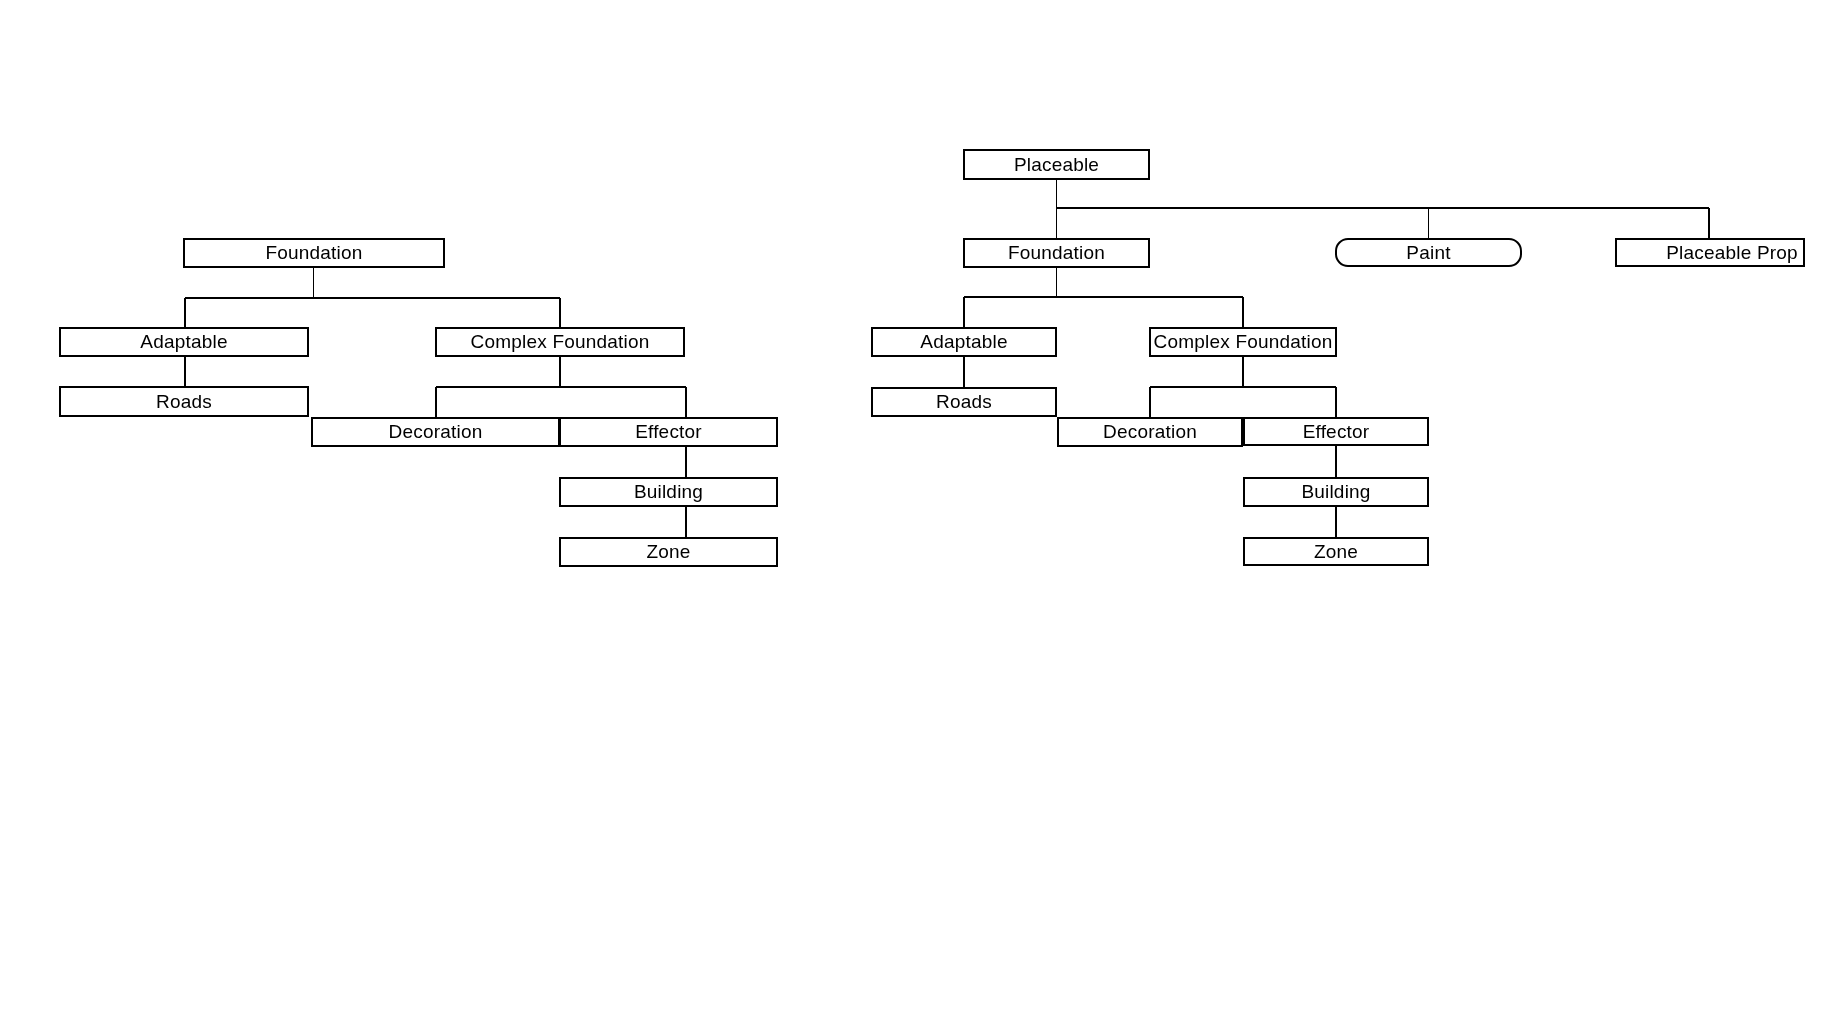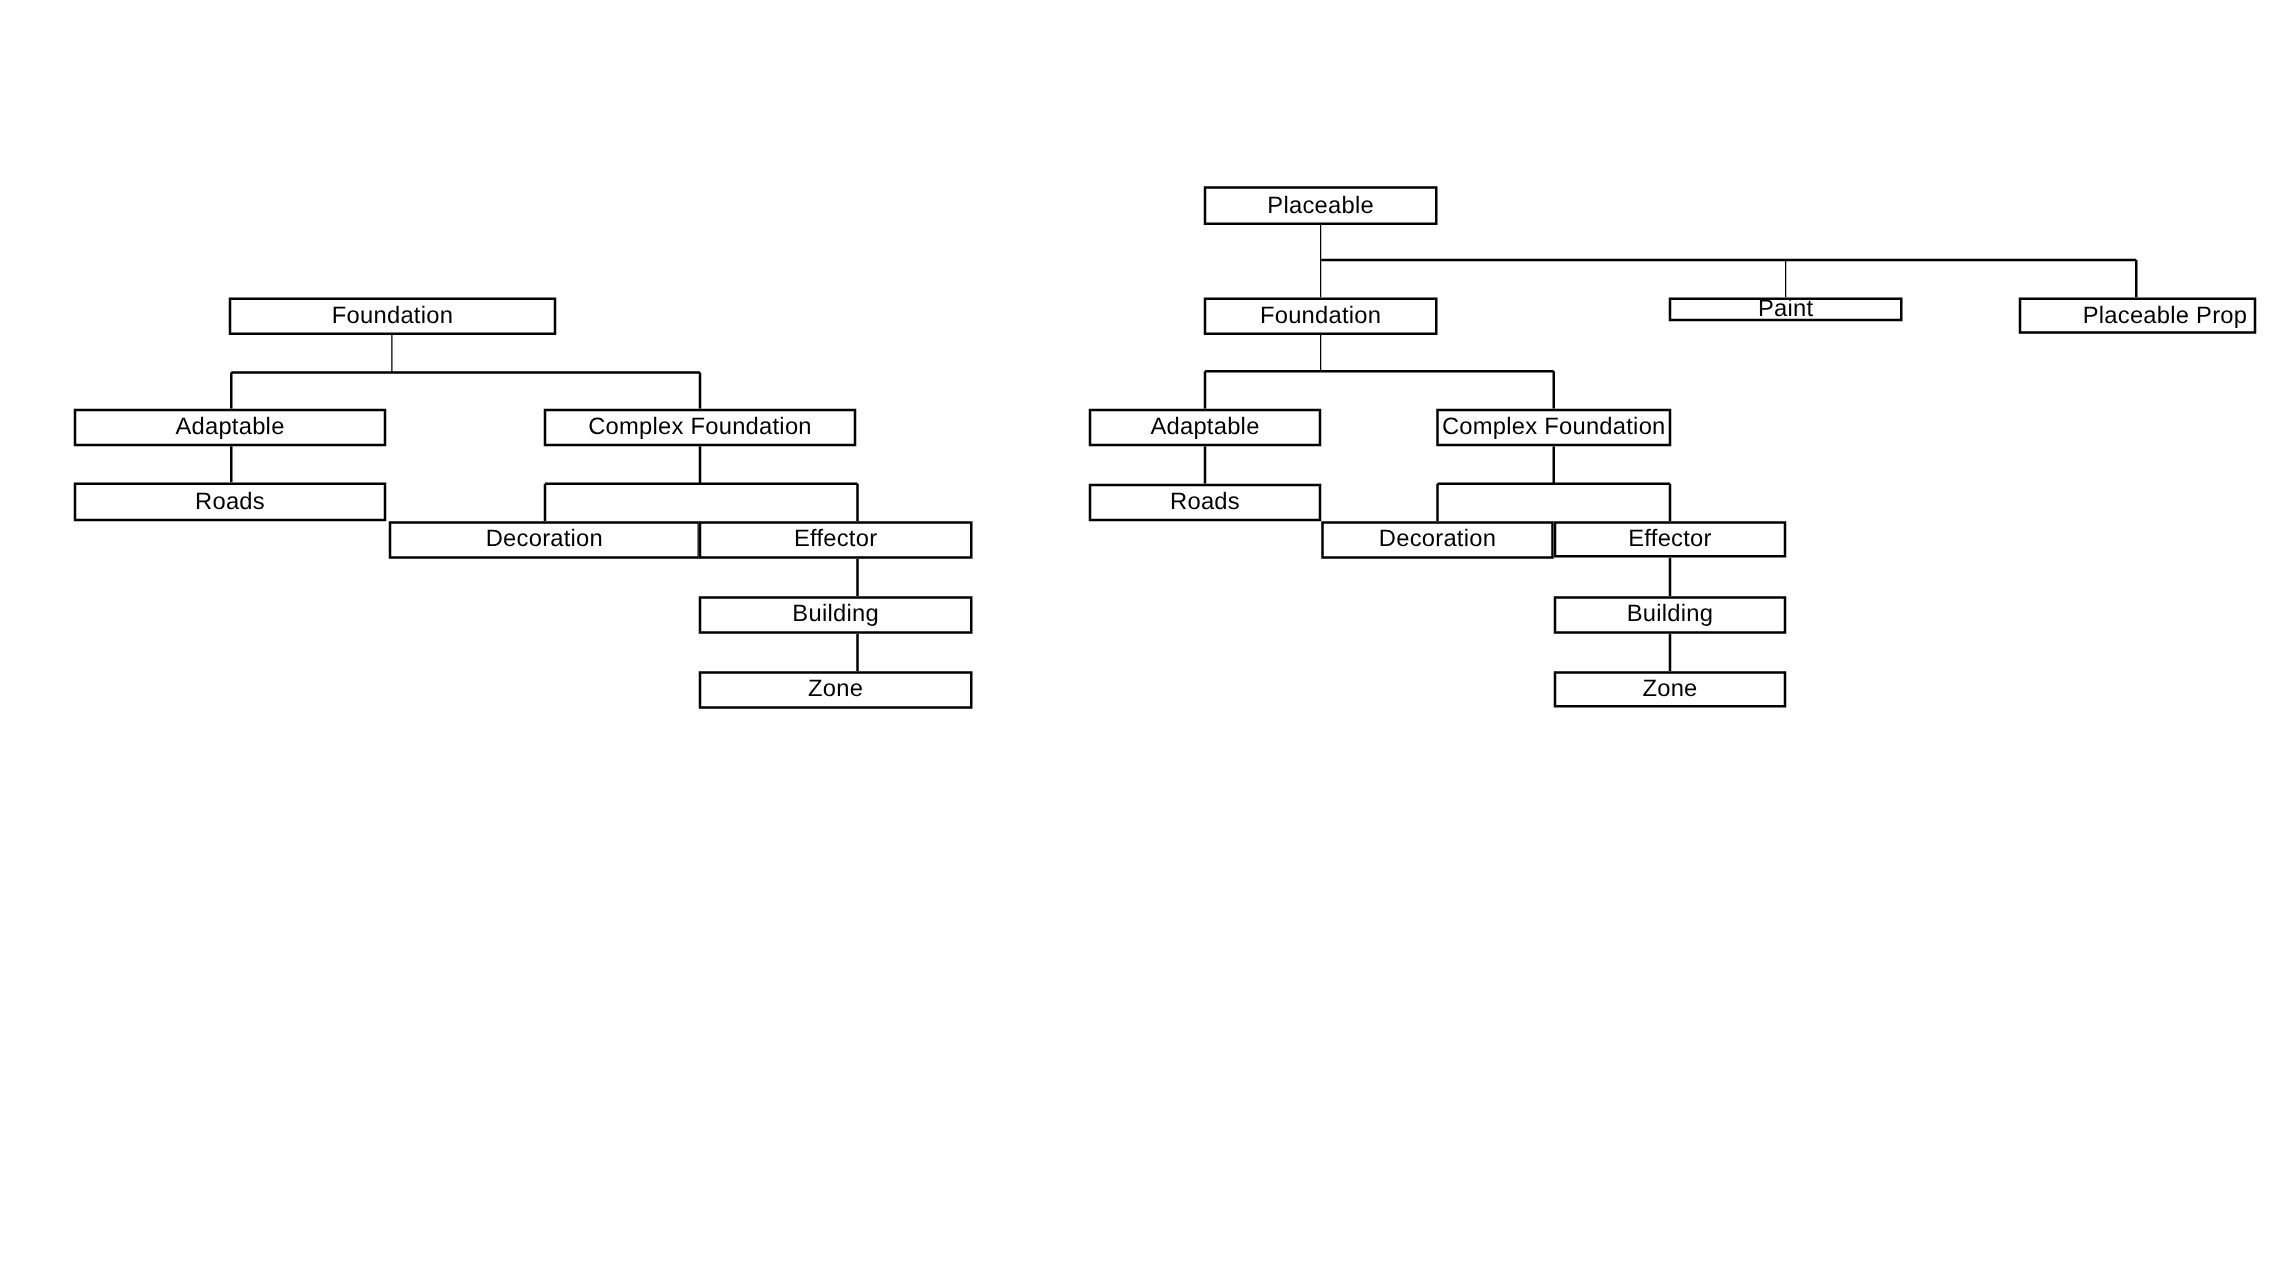--- a/index.html
+++ b/index.html
@@ -73,21 +73,21 @@
     <div class="line vline" style="left:963.25px; top:357px; height:30px;"></div>
     <div class="line vline" style="left:1242.25px; top:357px; height:30px;"></div>
     <div class="line hline" style="left:1150px; top:386.25px; width:186px;"></div>
     <div class="line vline" style="left:1149.25px; top:387px; height:30px;"></div>
     <div class="line vline" style="left:1335.25px; top:387px; height:30px;"></div>
     <div class="line vline" style="left:1335.25px; top:446px; height:31px;"></div>
     <div class="line vline" style="left:1335.25px; top:507px; height:30px;"></div>
 
     <div class="node" style="left:963px; top:149px; width:187px; height:31px;">Placeable</div>
     <div class="node" style="left:963px; top:238px; width:187px; height:30px;">Foundation</div>
-    <div class="node" style="left:1335px; top:238px; width:187px; height:19px;">Paint</div>
+    <div class="node" style="left:1335px; top:238px; width:187px; height:29px;border-radius:13px;">Paint</div>
     <div class="node" style="left:1615px; top:238px; width:190px; height:29px;padding-left:44px;">Placeable Prop</div>
     <div class="node" style="left:871px; top:327px; width:186px; height:30px;">Adaptable</div>
     <div class="node" style="left:1149px; top:327px; width:188px; height:30px;">Complex Foundation</div>
     <div class="node" style="left:871px; top:387px; width:186px; height:30px;">Roads</div>
     <div class="node" style="left:1057px; top:417px; width:186px; height:30px;">Decoration</div>
     <div class="node" style="left:1243px; top:417px; width:186px; height:29px;">Effector</div>
     <div class="node" style="left:1243px; top:477px; width:186px; height:30px;">Building</div>
     <div class="node" style="left:1243px; top:537px; width:186px; height:29px;">Zone</div>
   </div>
 

